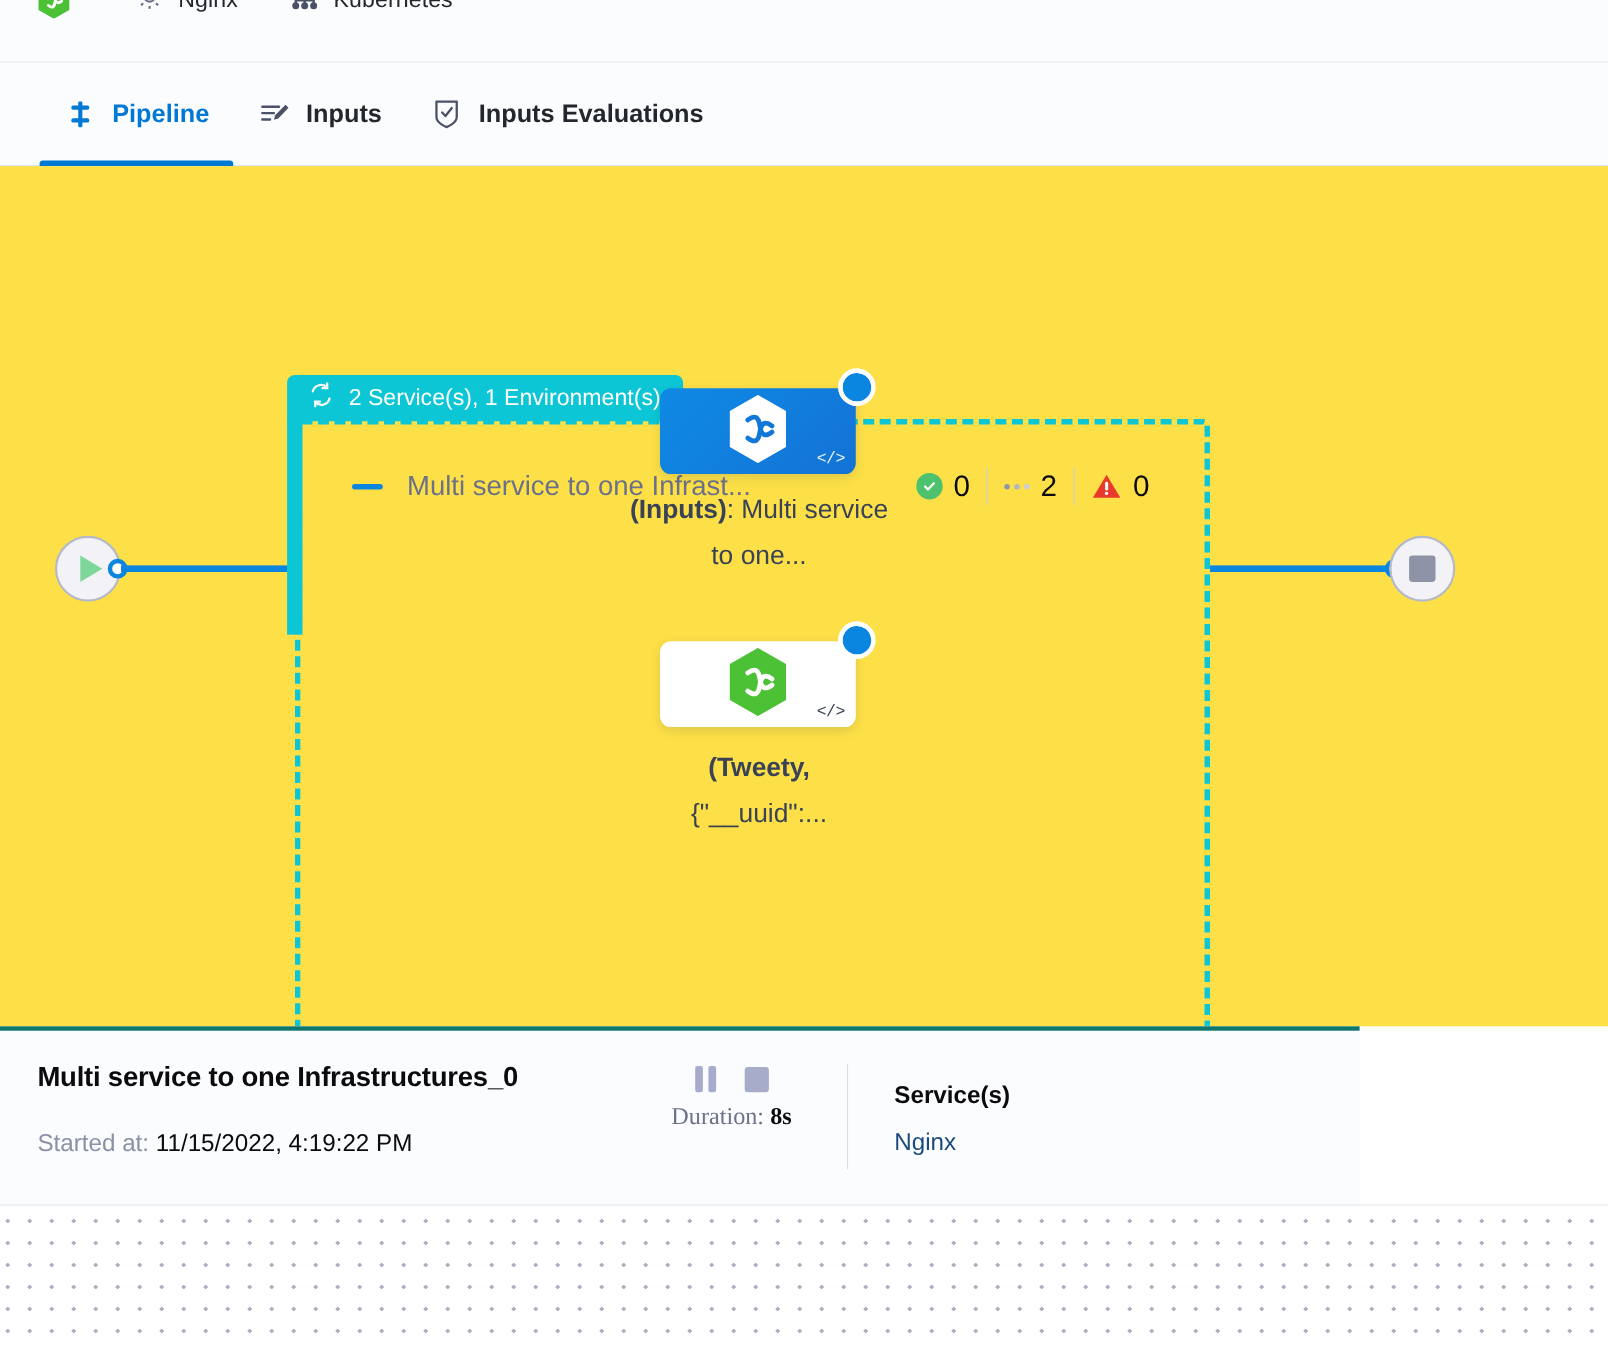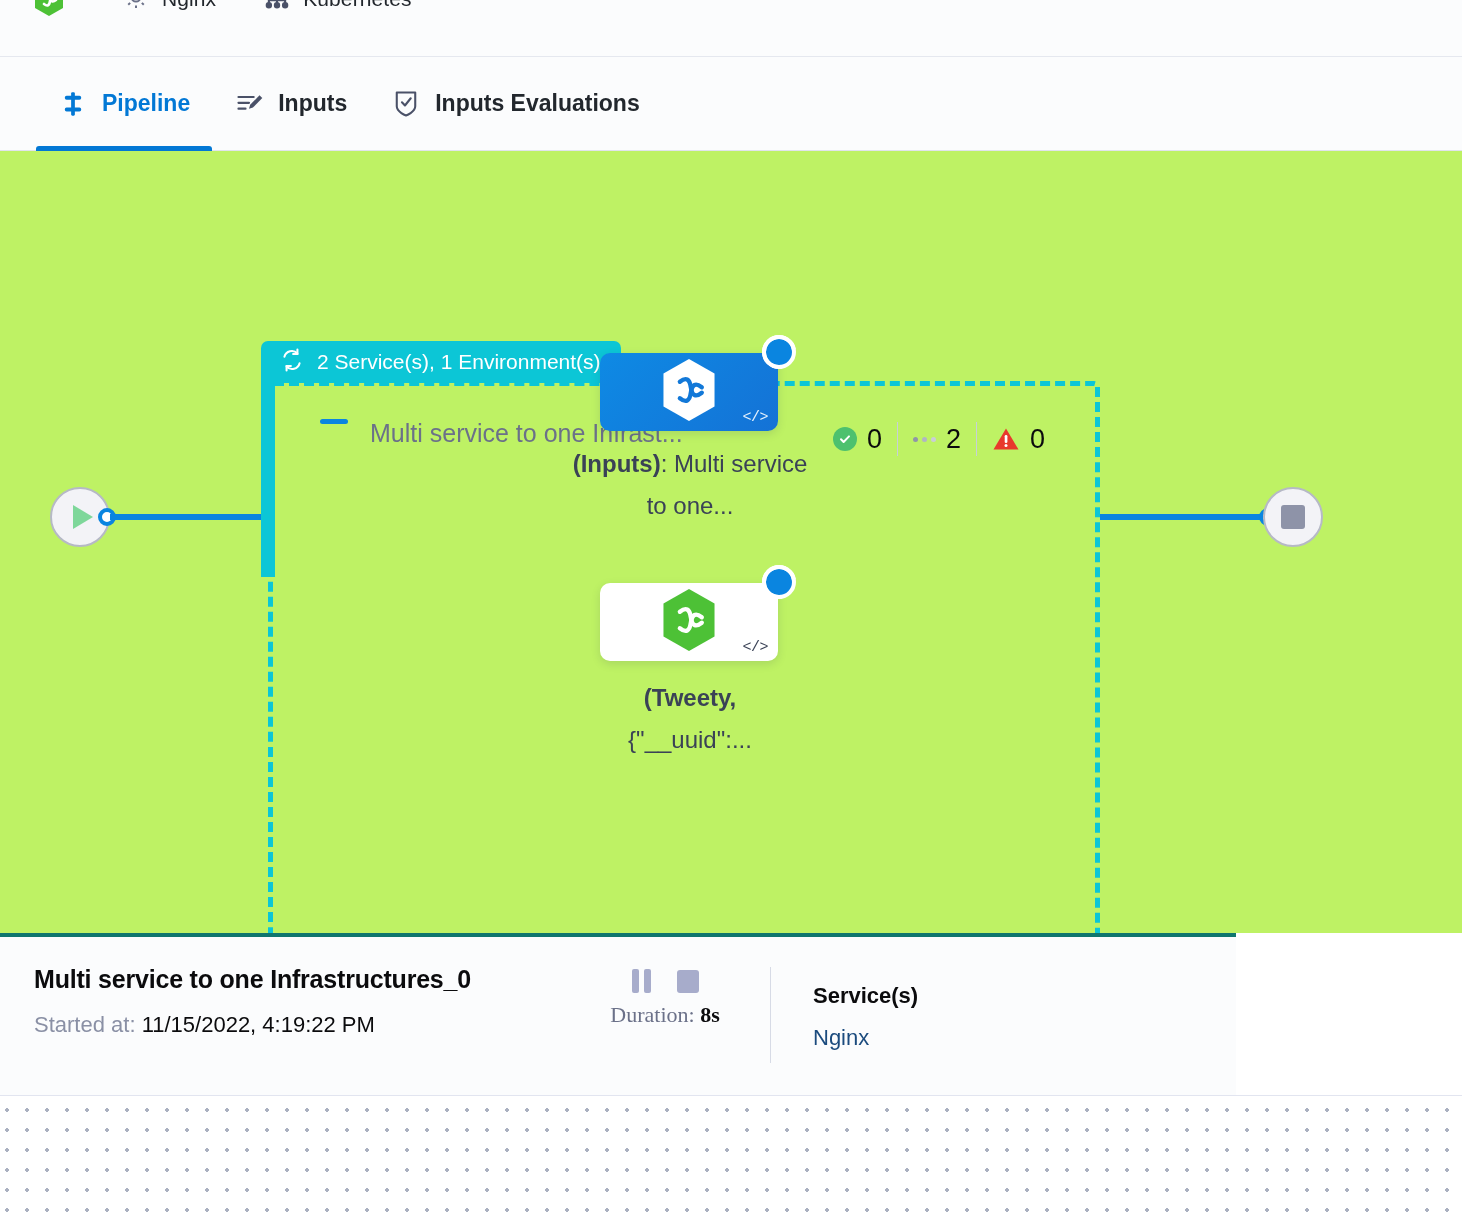--- a/index.html
+++ b/index.html
@@ -40,21 +40,21 @@
   .tab.active .tab-label { color: #0278d5; }
   .tab.active::after {
     content: ""; position: absolute; left: 0; right: 0; bottom: 0; height: 5px;
     background: #0278d5; border-radius: 3px 3px 0 0;
   }
   .tab-icon { width: 30px; height: 30px; display: flex; align-items: center; justify-content: center; }
 
   
   .canvas {
     position: absolute; left: 0; top: 151px; width: 1462px; height: 782px;
-    background: #bef264;
+    background: #fde047;
     overflow: hidden;
   }
 
   
   .endnode {
     position: absolute; width: 60px; height: 60px; border-radius: 50%;
     background: #f3f3f7; border: 2px solid #b6b9c6;
     display: flex; align-items: center; justify-content: center;
   }
   .play-tri {
@@ -88,21 +88,21 @@
   .group-box {
     position: absolute; left: 268px; top: 230px; width: 832px; height: 622px;
     border: 5px dashed #0cc6d6;
     border-radius: 6px;
     background: transparent;
   }
 
   
   .stage-row {
     position: absolute; left: 320px; top: 268px; width: 740px; height: 46px;
-    display: flex; 
+    display: flex; align-items: center;
   }
   .collapse-dash { width: 28px; height: 5px; background: #0a85e0; border-radius: 3px; margin-right: 22px; }
   .stage-title { font-size: 25px; color: #6b7189; font-weight: 400; white-space: nowrap; }
   .counters { margin-left: auto; display: flex; align-items: center; height: 40px; }
   .counter { display: flex; align-items: center; gap: 10px; padding: 0 15px; height: 34px; }
   .counter + .counter { border-left: 1px solid #c7d0d8; }
   .counter-num { font-size: 27px; color: #0b0b0d; font-weight: 400; }
   .ok-circle {
     width: 24px; height: 24px; border-radius: 50%; background: #4dc16e;
     display: flex; align-items: center; justify-content: center;
@@ -144,21 +144,21 @@
   .svc-label b { font-weight: 700; }
 
   
   .detail {
     position: absolute; left: 0; top: 933px; width: 1236px; height: 162px;
     background: #fbfcfd; border-top: 4px solid #0f766e;
     display: flex; align-items: flex-start;
   }
   .detail-left { padding: 28px 0 0 34px; width: 560px; }
   .detail-title { font-size: 25px; font-weight: 700; color: #0b0b0d; letter-spacing: -.2px; }
-  .detail-sub { margin-top: 18px; font-size: 22px; color: #0b0b0d; }
+  .detail-sub { margin-top: 32px; font-size: 22px; color: #0b0b0d; }
   .detail-sub .muted { color: #8a90a5; }
 
   .detail-dur { width: 210px; padding-top: 30px; text-align: center; }
   .dur-ctrls { display: flex; align-items: center; justify-content: center; gap: 26px; height: 28px; }
   .icon-pause { display: flex; gap: 5px; }
   .icon-pause i { display:block; width: 7px; height: 24px; background: #a7accb; border-radius: 2px; }
   .icon-stop { width: 22px; height: 23px; background: #a7accb; border-radius: 3px; }
   .dur-text { margin-top: 7px; font-size: 22px; color: #6b7189; font-family: Liberation Serif, serif; }
   .dur-text b { color: #0b0b0d; font-weight: 700; }
 

